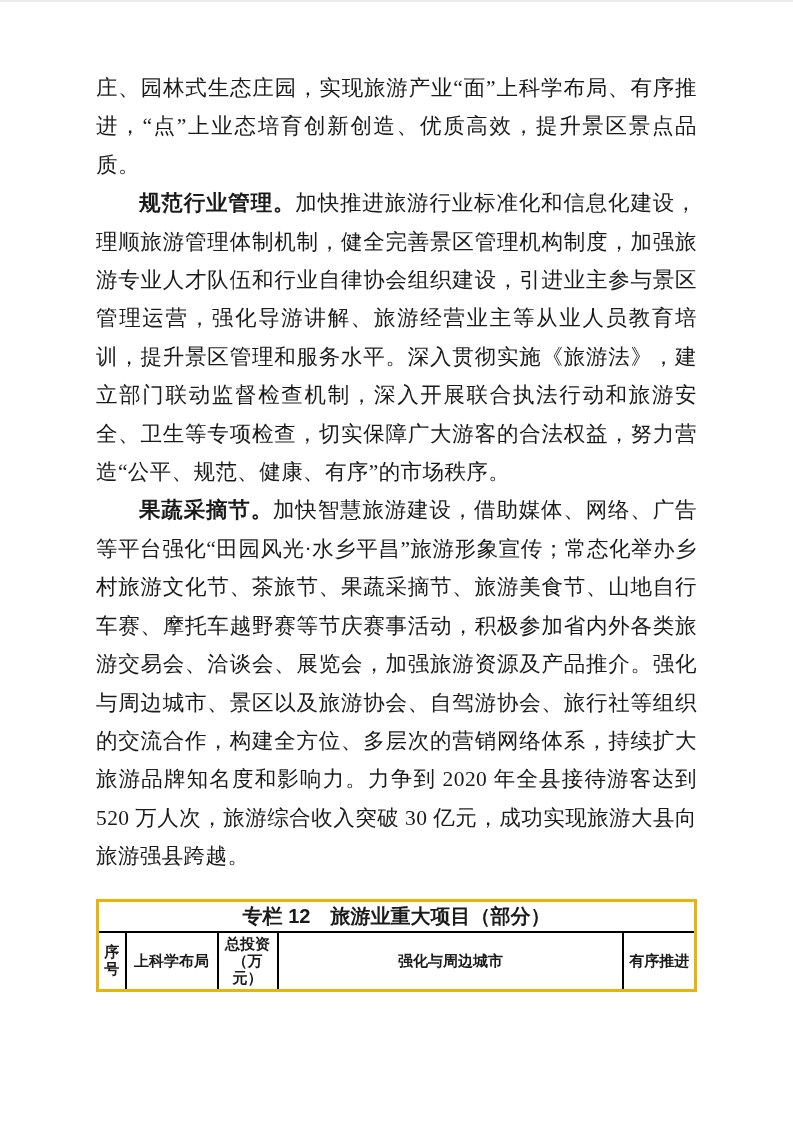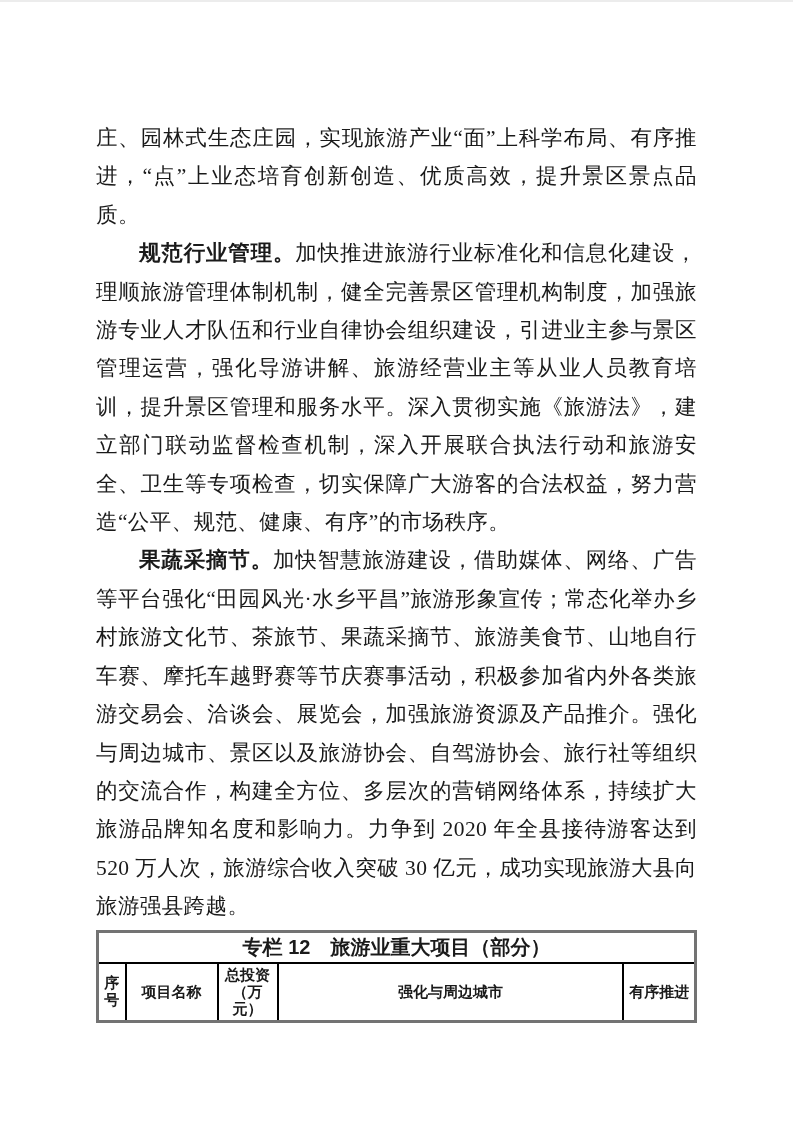--- a/index.html
+++ b/index.html
@@ -7,21 +7,21 @@
     padding: 0;
     background: #9e9e9e;
   }
   .page {
     position: relative;
     width: 793px;
     height: 1122px;
     margin: 0 auto;
     background: #ffffff;
     box-sizing: border-box;
-    padding: 117px 96px 0 96px;
+    padding: 67px 96px 0 96px;
     font-family: "Liberation Serif", serif;
     color: #1a1a1a;
     overflow: hidden;
     border-top: 2px solid #ececec;
   }
   .para {
     margin: 0;
     font-size: 21.5px;
     line-height: 38.4px;
     text-align: justify;
@@ -32,22 +32,22 @@
     text-indent: 0;
   }
   .lead {
     font-family: Liberation Sans, sans-serif;
     font-weight: bold;
   }
   table.project-table {
     width: 100%;
     border-collapse: collapse;
     table-layout: fixed;
-    margin-top: 4px;
-    border: 3px solid #737373;
+    margin-top: 23px;
+    border: 3px solid #eab308;
   }
   table.project-table td,
   table.project-table th {
     border: 2px solid #000000;
     box-sizing: border-box;
     vertical-align: middle;
   }
   .title-cell {
     text-align: center;
     font-family: "Liberation Sans", sans-serif;
@@ -85,21 +85,21 @@
       <col>
       <col style="width:72px">
     </colgroup>
     <tbody>
       <tr>
         <td class="title-cell" colspan="5">专栏 12　旅游业重大项目（部分）</td>
       </tr>
       <tr class="header-row">
         <th>序
 号</th>
-        <th>项目名称</th>
+        <th>上科学布局</th>
         <th>总投资
 （万元）</th>
         <th>强化与周边城市</th>
         <th>有序推进</th>
       </tr>
     </tbody>
   </table>
 
 </div>
 

